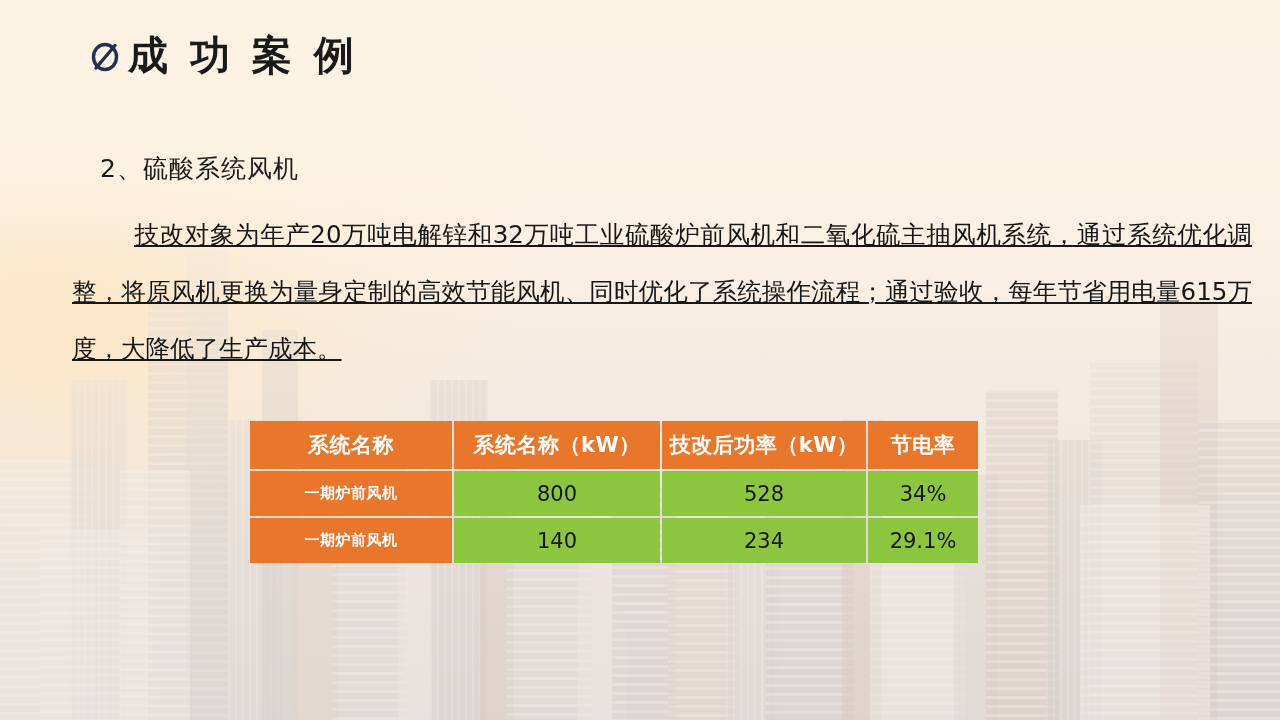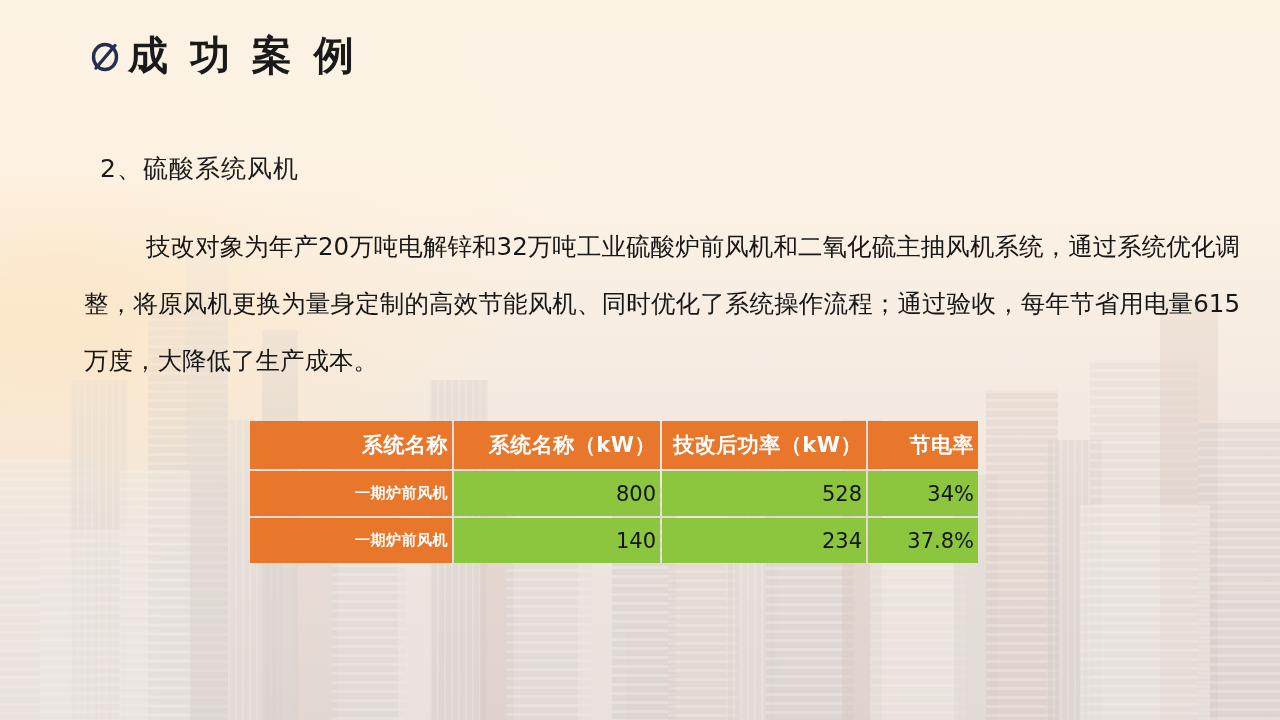--- a/index.html
+++ b/index.html
@@ -189,42 +189,42 @@
     width: 1180px;
     font-family: "DejaVu Sans", "Liberation Sans", sans-serif;
     font-size: 24.5px;
     color: #171717;
     line-height: 57px;
     letter-spacing: 0px;
     text-align: justify;
     text-justify: inter-character;
   }
   .body-text .indent { display: inline-block; width: 62px; }
-  .body-text p { margin: 12px; }
+  .body-text p { margin: 0; text-decoration: underline; }
 
   
   .data-table-wrap {
     position: absolute;
     left: 248px;
     top: 419px;
     width: 728px;
   }
 
   table.data-table {
     width: 728px;
     border-collapse: separate;
     border-spacing: 2px;
     table-layout: fixed;
   }
 
   table.data-table th,
   table.data-table td {
     height: 45px;
     padding: 0 4px;
-    text-align: right;
+    text-align: center;
     vertical-align: middle;
     font-family: "DejaVu Sans", "Liberation Sans", sans-serif;
   }
 
   table.data-table thead th {
     background: #E8772C;
     color: #ffffff;
     font-size: 21px;
     font-weight: bold;
     letter-spacing: 0.5px;
@@ -337,19 +337,19 @@
         <tr>
           <th class="row-head">一期炉前风机</th>
           <td class="val">800</td>
           <td class="val">528</td>
           <td class="val">34%</td>
         </tr>
         <tr>
           <th class="row-head">一期炉前风机</th>
           <td class="val">140</td>
           <td class="val">234</td>
-          <td class="val">37.8%</td>
+          <td class="val">29.1%</td>
         </tr>
       </tbody>
     </table>
   </div>
 
 </div>
 
 </body></html>

